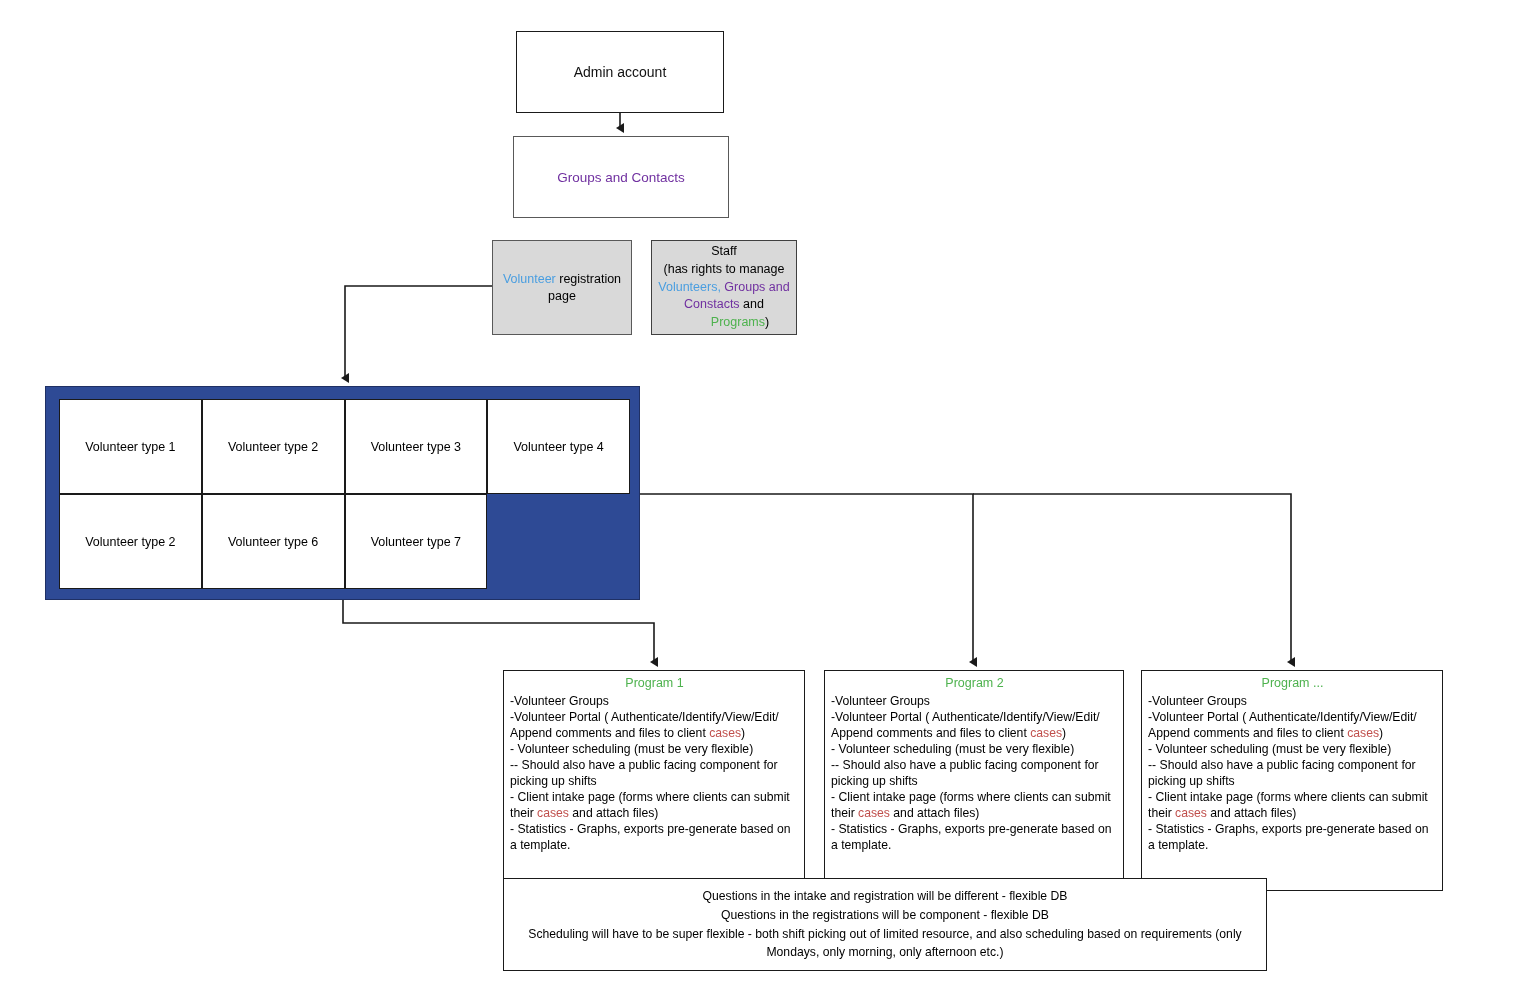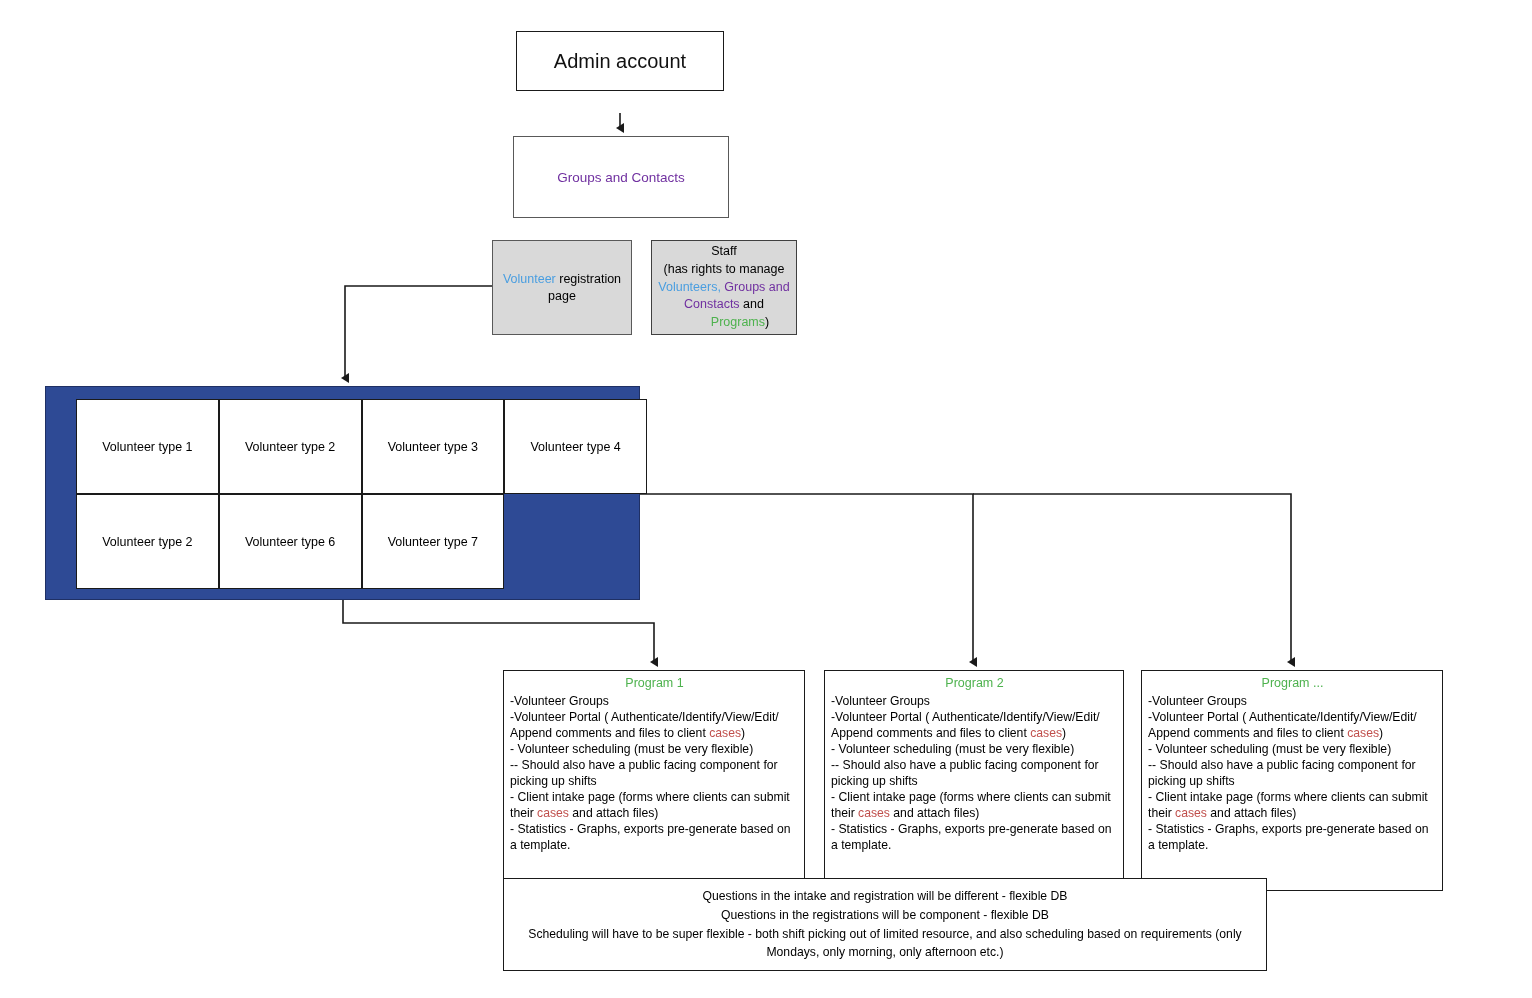--- a/index.html
+++ b/index.html
@@ -30,24 +30,24 @@
     position: absolute;
     box-sizing: border-box;
     display: flex;
     align-items: center;
     justify-content: center;
     text-align: center;
   }
 
   
   #admin-box {
-    left: 516px; top: 31px; width: 208px; height: 60px;
-    border: 1.5px solid #1a1a1a;
-    background: #ffffff;
-    font-size: 20px;
+    left: 516px; top: 31px; width: 208px; height: 82px;
+    border: 1.5px solid #1a1a1a;
+    background: #ffffff;
+    font-size: 14px;
     color: #111111;
   }
 
   
   #groups-box {
     left: 513px; top: 136px; width: 216px; height: 82px;
     border: 1.5px solid #595959;
     background: #ffffff;
     font-size: 13.5px;
   }
@@ -81,21 +81,21 @@
   
   #voltypes-container {
     position: absolute;
     left: 45px; top: 386px; width: 595px; height: 214px;
     background: #2e4a95;
     border: 1px solid #1f3064;
     box-sizing: border-box;
   }
   #voltypes-grid {
     position: absolute;
-    left: 30px; top: 12px;
+    left: 13px; top: 12px;
     width: 571px; height: 190px;
     display: grid;
     grid-template-columns: repeat(4, 1fr);
     grid-template-rows: repeat(2, 1fr);
   }
   .voltype-cell {
     background: #ffffff;
     border: 1.5px solid #1a1a1a;
     box-sizing: border-box;
     display: flex;

